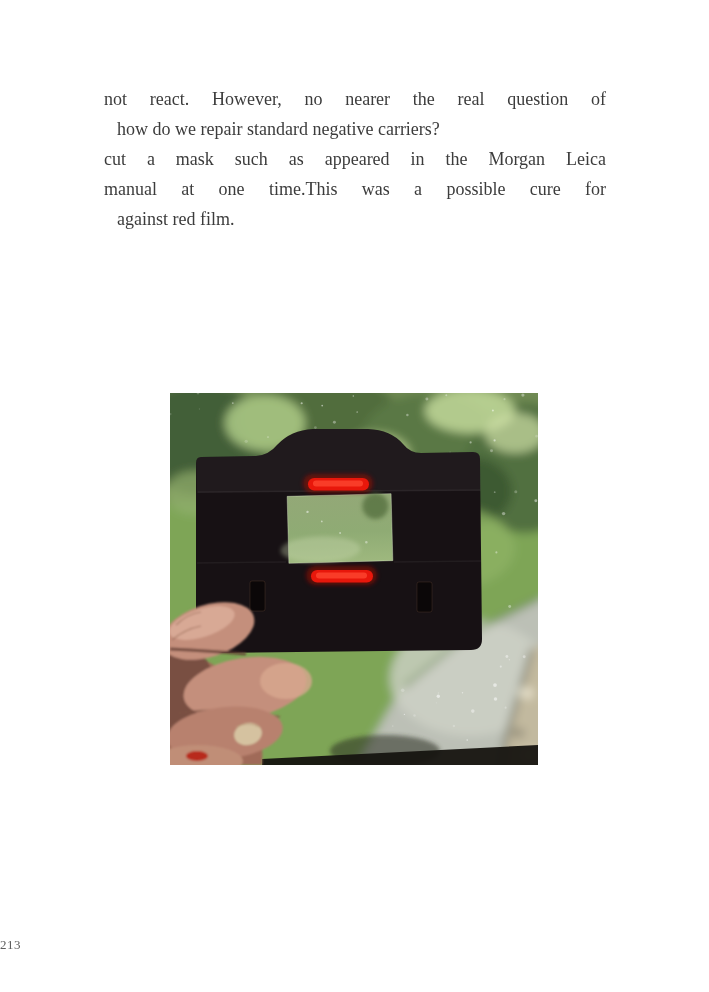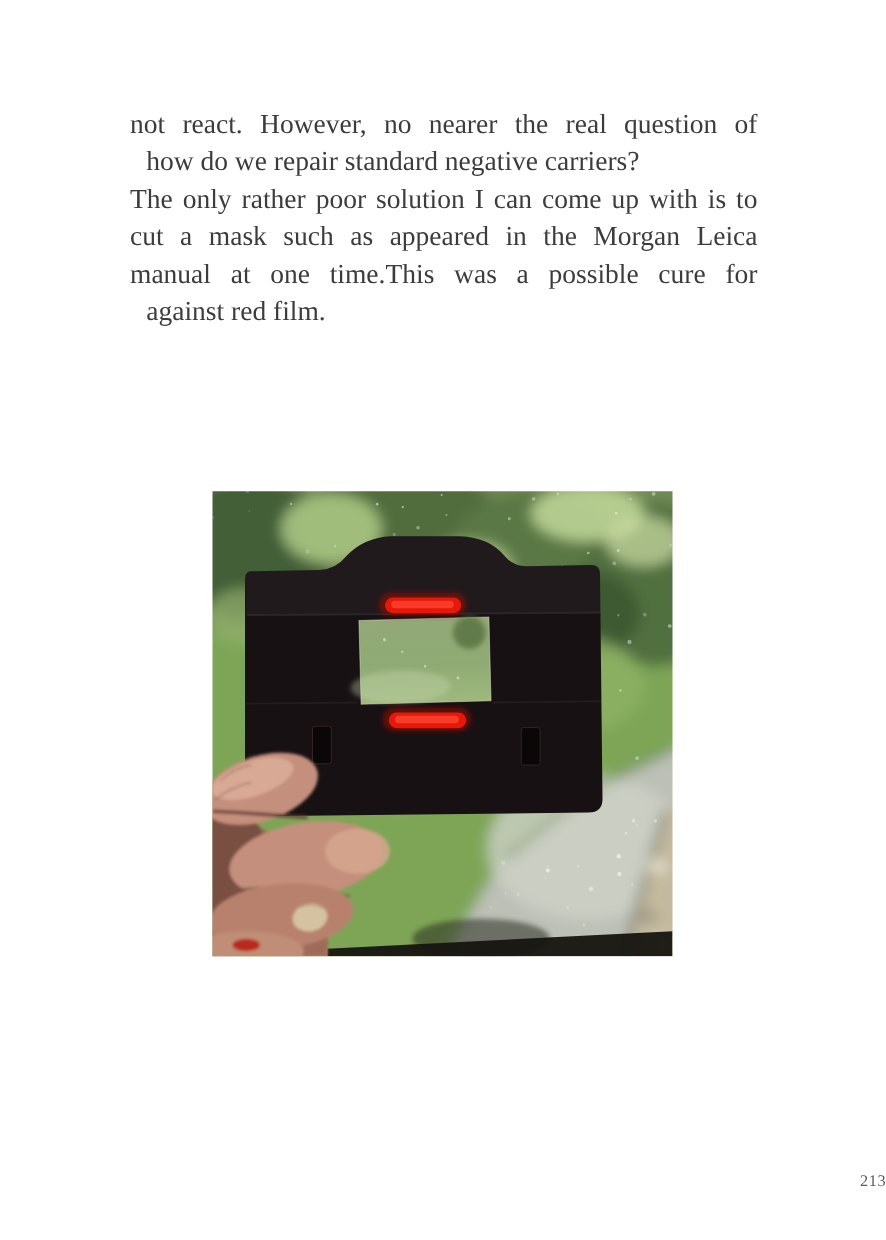--- a/index.html
+++ b/index.html
@@ -8,55 +8,54 @@
     position: relative;
     font-family: "Liberation Serif", "DejaVu Serif", serif;
     overflow: hidden;
   }
   .page { position: absolute; inset: 0; background: #ffffff; }
 
   .text-block {
     position: absolute;
     left: 104px; top: 84px; width: 502px;
     color: #3c3c3c;
-    font-size: 22px;
+    font-size: 18px;
     line-height: 30px;
   }
   .line {
     text-align: justify;
     text-align-last: justify;
     white-space: normal;
   }
   .line.end { text-align-last: left; margin-left: 13px; }
 
   .photo-frame {
     position: absolute;
     left: 170px; top: 393px;
     width: 368px; height: 372px;
   }
   .photo-frame svg { display: block; }
 
   .page-number {
     position: absolute;
     left: 0; top: 937px; width: 100%;
-    text-align: right;
+    text-align: left;
     font-size: 13px;
     color: #5d5d5d;
     letter-spacing: 0.5px;
   }
 </style>
 </head>
 <body>
 
 <div class="page">
 
   <div class="text-block">
     <div class="line">not react. However, no nearer the real question of</div>
     <div class="line end">how do we repair standard negative carriers?</div>
-    <div class="line">The only rather poor solution I can come up with is to</div>
     <div class="line">cut a mask such as appeared in the Morgan Leica</div>
     <div class="line">manual at one time.This was a possible cure for</div>
     <div class="line end">against red film.</div>
   </div>
 
   <div class="photo-frame">
     <svg width="368" height="372" viewBox="0 0 368 372" xmlns="http://www.w3.org/2000/svg">
       <defs>
         <filter id="f-bg" x="-20%" y="-20%" width="140%" height="140%">
             <feGaussianBlur stdDeviation="5"></feGaussianBlur>

